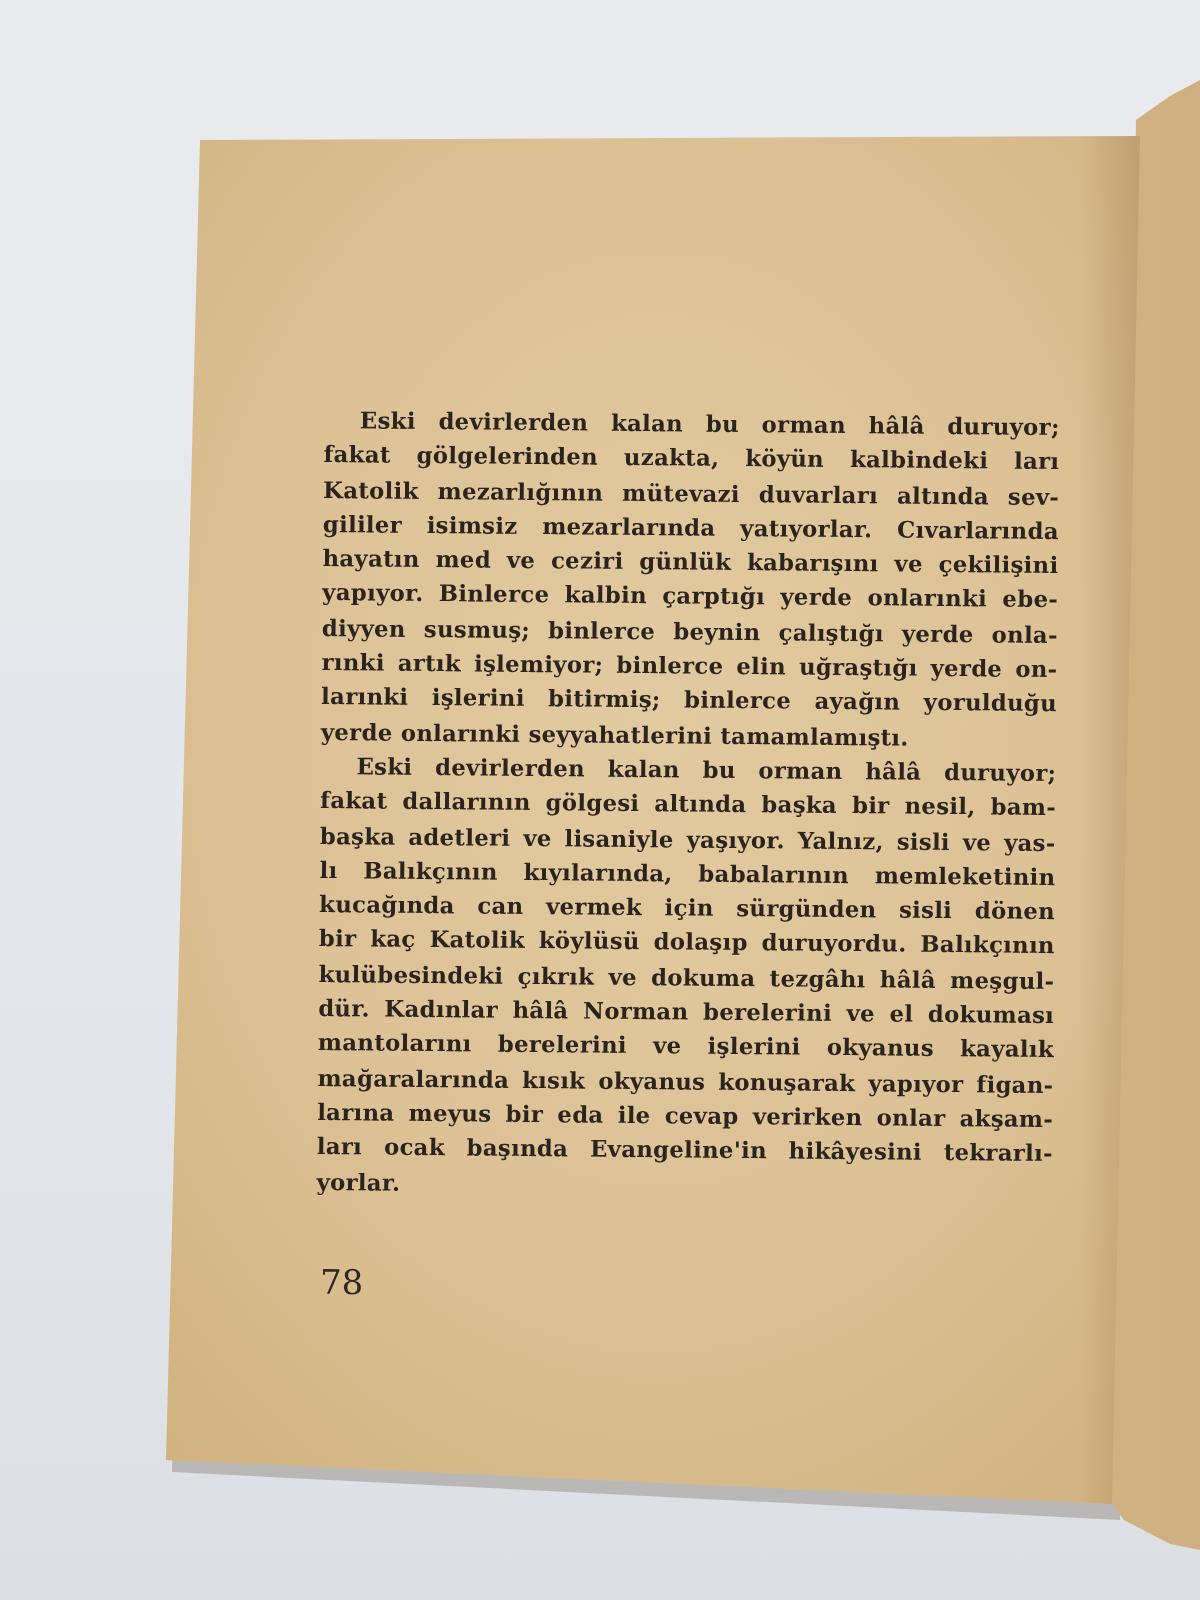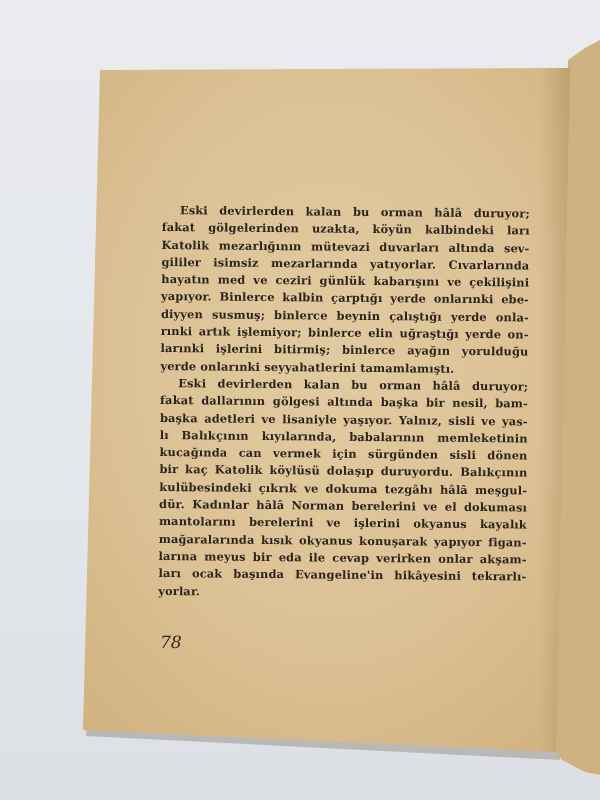--- a/index.html
+++ b/index.html
@@ -44,21 +44,20 @@
     .line {
       display: flex; justify-content: space-between; white-space: nowrap;
       height: 17.3px;
     }
     .line.last { justify-content: flex-start; }
     .line.indent { padding-left: 18px; }
     .word { display: inline-block; }
     .page-number {
       position: absolute; left: 160px; top: 632px;
       font-family: "DejaVu Serif", serif;
-      font-style: italic;
       font-size: 17px;
       color: #2f271e;
       transform: rotate(0.55deg);
     }
   </style>
 </head>
 <body>
 
 <div class="shadow"></div>
 <div class="next-page"></div>

